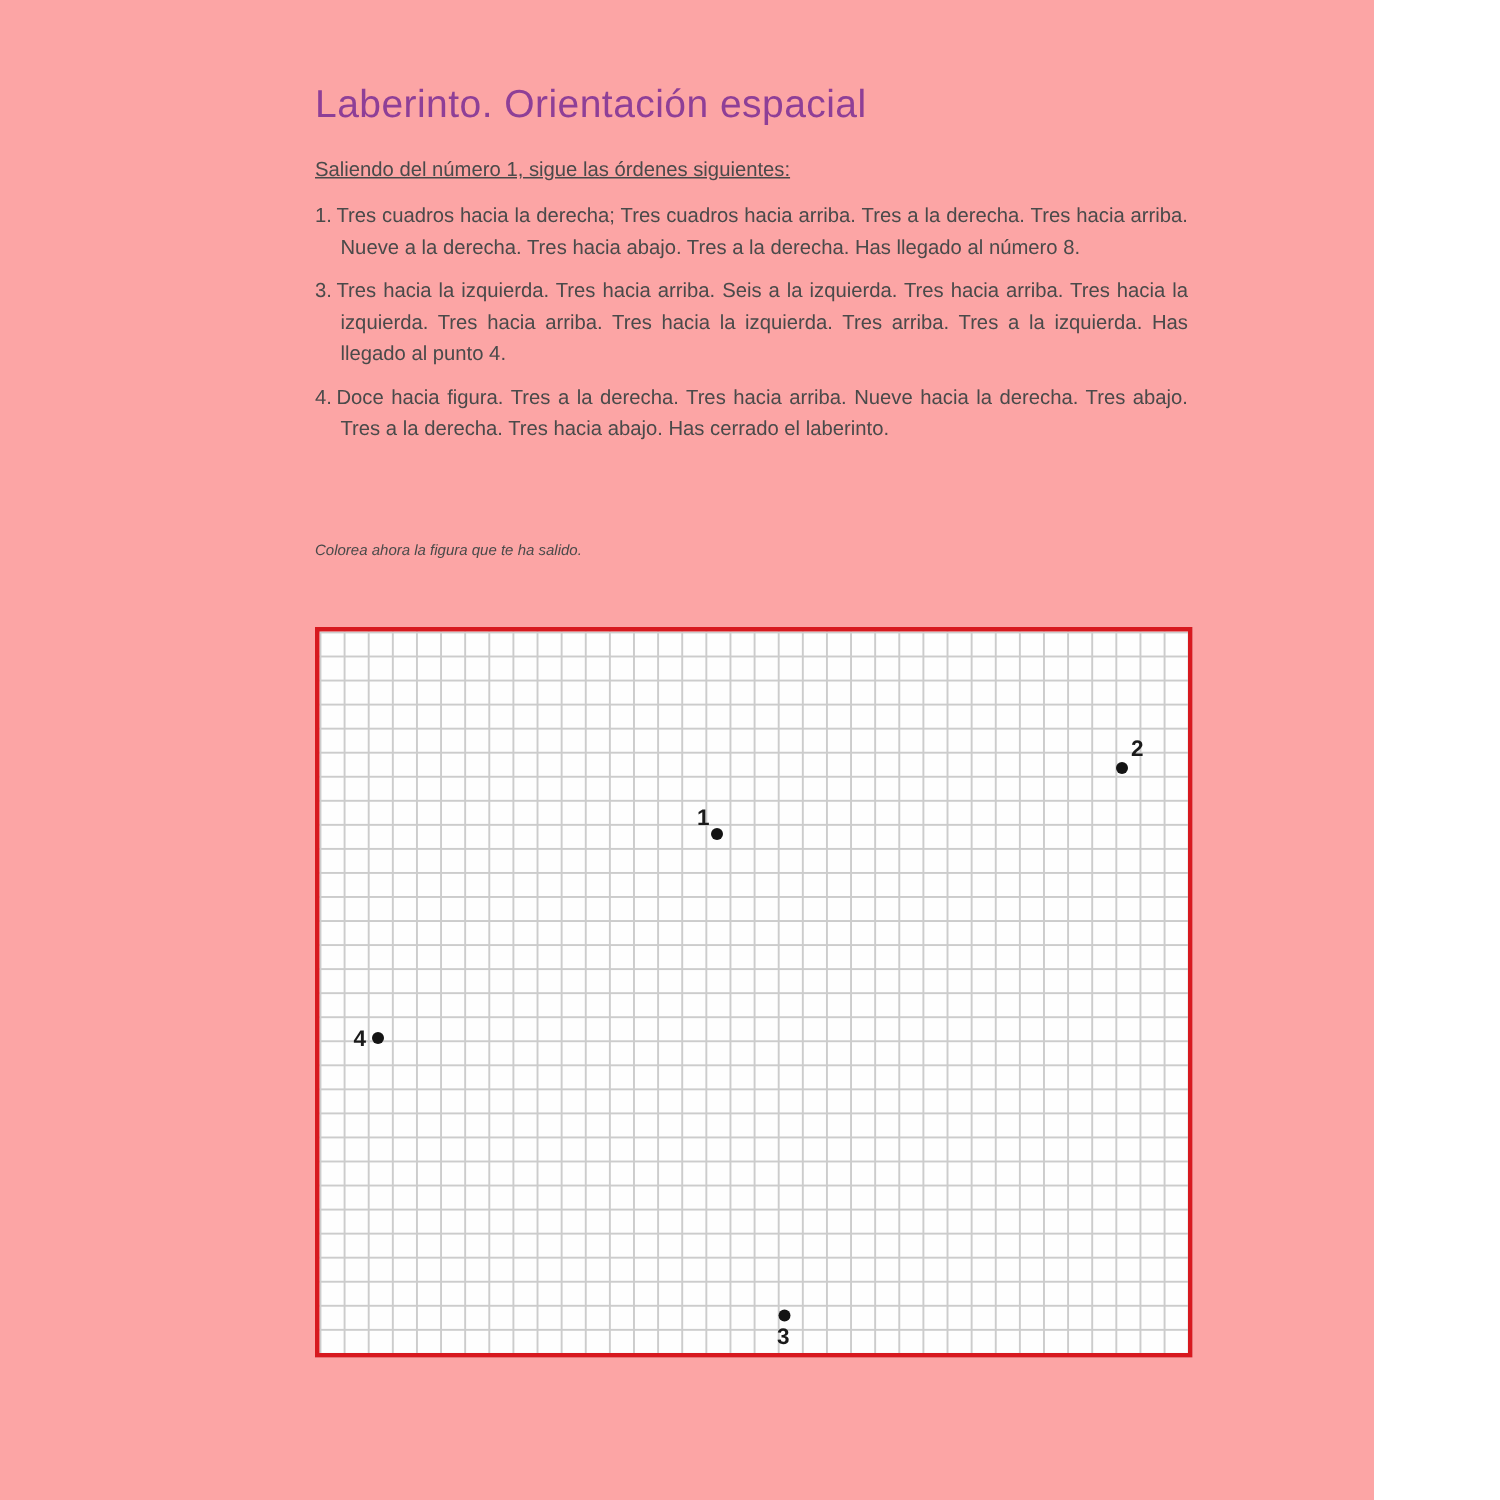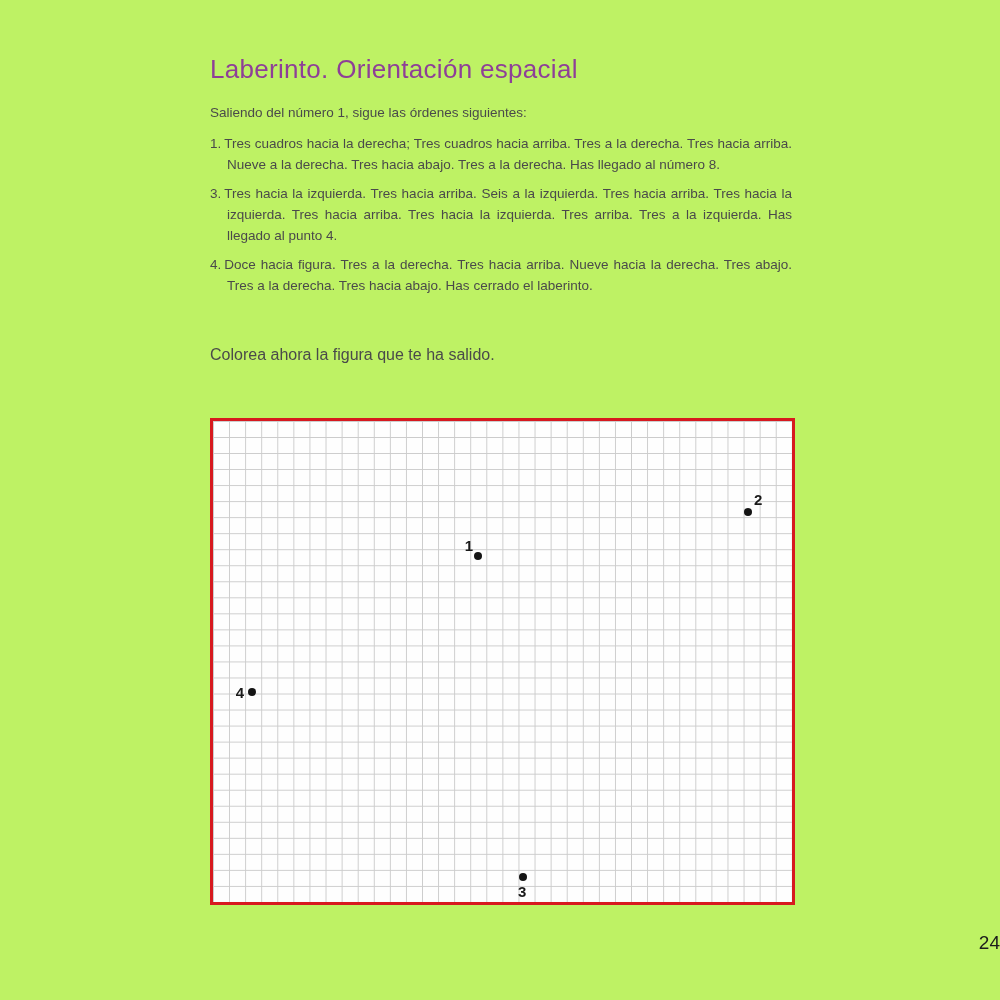--- a/index.html
+++ b/index.html
@@ -11,59 +11,61 @@
   }
   * { box-sizing: border-box; }
   html, body { margin: 0; padding: 0; background: #ffffff; }
   body {
     width: 1000px; height: 1000px;
     font-family: "Liberation Sans", sans-serif;
     color: var(--text-color);
   }
   .page {
     position: relative;
-    width: 1000px; height: 1000px;
-    background: #bef264;
+    width: 916px; height: 1000px;
+    background: #fca5a5;
     overflow: hidden;
   }
   .title {
     position: absolute;
     left: 210px; top: 54px;
     margin: 0;
     font-size: 26px;
     font-weight: 500;
     letter-spacing: 0.3px;
     color: var(--title-color);
   }
   .intro {
     position: absolute;
     left: 210px; top: 103px;
     margin: 0;
     font-size: 13.5px;
     line-height: 20px;
+    text-decoration: underline;
   }
   .instruction-list {
     position: absolute;
     left: 210px; top: 133px;
     width: 582px;
   }
   .item {
     font-size: 13.5px;
     line-height: 21px;
     text-align: justify;
     padding-left: 17px;
     text-indent: -17px;
     margin: 0 0 8px 0;
   }
   .item-num { margin-right: 3px; }
   .closing {
     position: absolute;
-    left: 210px; top: 346px;
+    left: 210px; top: 362px;
     margin: 0;
-    font-size: 16px;
+    font-size: 10px;
+    font-style: italic;
   }
   .maze-grid {
     position: absolute;
     left: 210px; top: 418px;
     width: 585px; height: 487px;
     border: 3px solid var(--grid-border);
     background-color: #fefefe;
     background-image:
       linear-gradient(to right, var(--grid-line) 1px, transparent 1px),
       linear-gradient(to bottom, var(--grid-line) 1px, transparent 1px);

